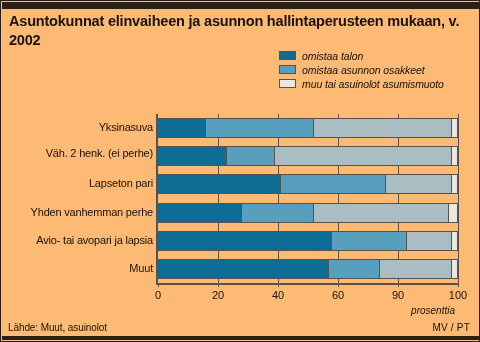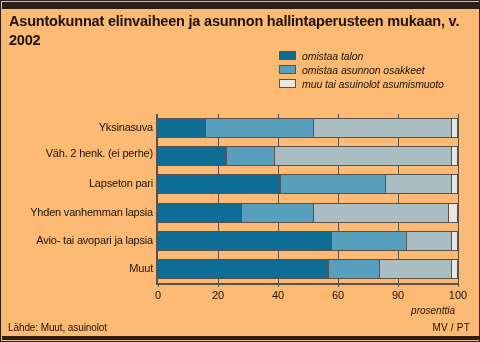--- a/index.html
+++ b/index.html
@@ -203,21 +203,21 @@
       <div class="legend-row">
         <div class="legend-swatch" style="background-color: rgb(232, 232, 226); background-image: radial-gradient(rgb(154, 163, 163) 0.5px, transparent 0.6px), radial-gradient(rgb(154, 163, 163) 0.5px, transparent 0.6px); background-size: 4px 4px; background-position: 0px 0px, 2px 2px;"></div>
         <span class="legend-label">muu tai asuinolot asumismuoto</span>
       </div>
     </div>
 
   <div class="ylabels" id="ylabels">
       <div class="ytick-label" style="top: 7.08333px;">Yksinasuva</div>
       <div class="ytick-label" style="top: 33px;">Väh. 2 henk. (ei perhe)</div>
       <div class="ytick-label" style="top: 63.4167px;">Lapseton pari</div>
-      <div class="ytick-label" style="top: 91.5833px;">Yhden vanhemman lapsia</div>
+      <div class="ytick-label" style="top: 91.5833px;">Yhden vanhemman perhe</div>
       <div class="ytick-label" style="top: 119.75px;">Avio- tai avopari ja lapsia</div>
       <div class="ytick-label" style="top: 147.917px;">Muut</div>
     </div>
 
   <div class="plot-area">
     <div id="gridlines">
         <div class="gridline" style="left: 60px;"></div>
         <div class="gridline" style="left: 120px;"></div>
         <div class="gridline" style="left: 180px;"></div>
         <div class="gridline" style="left: 240px;"></div>

